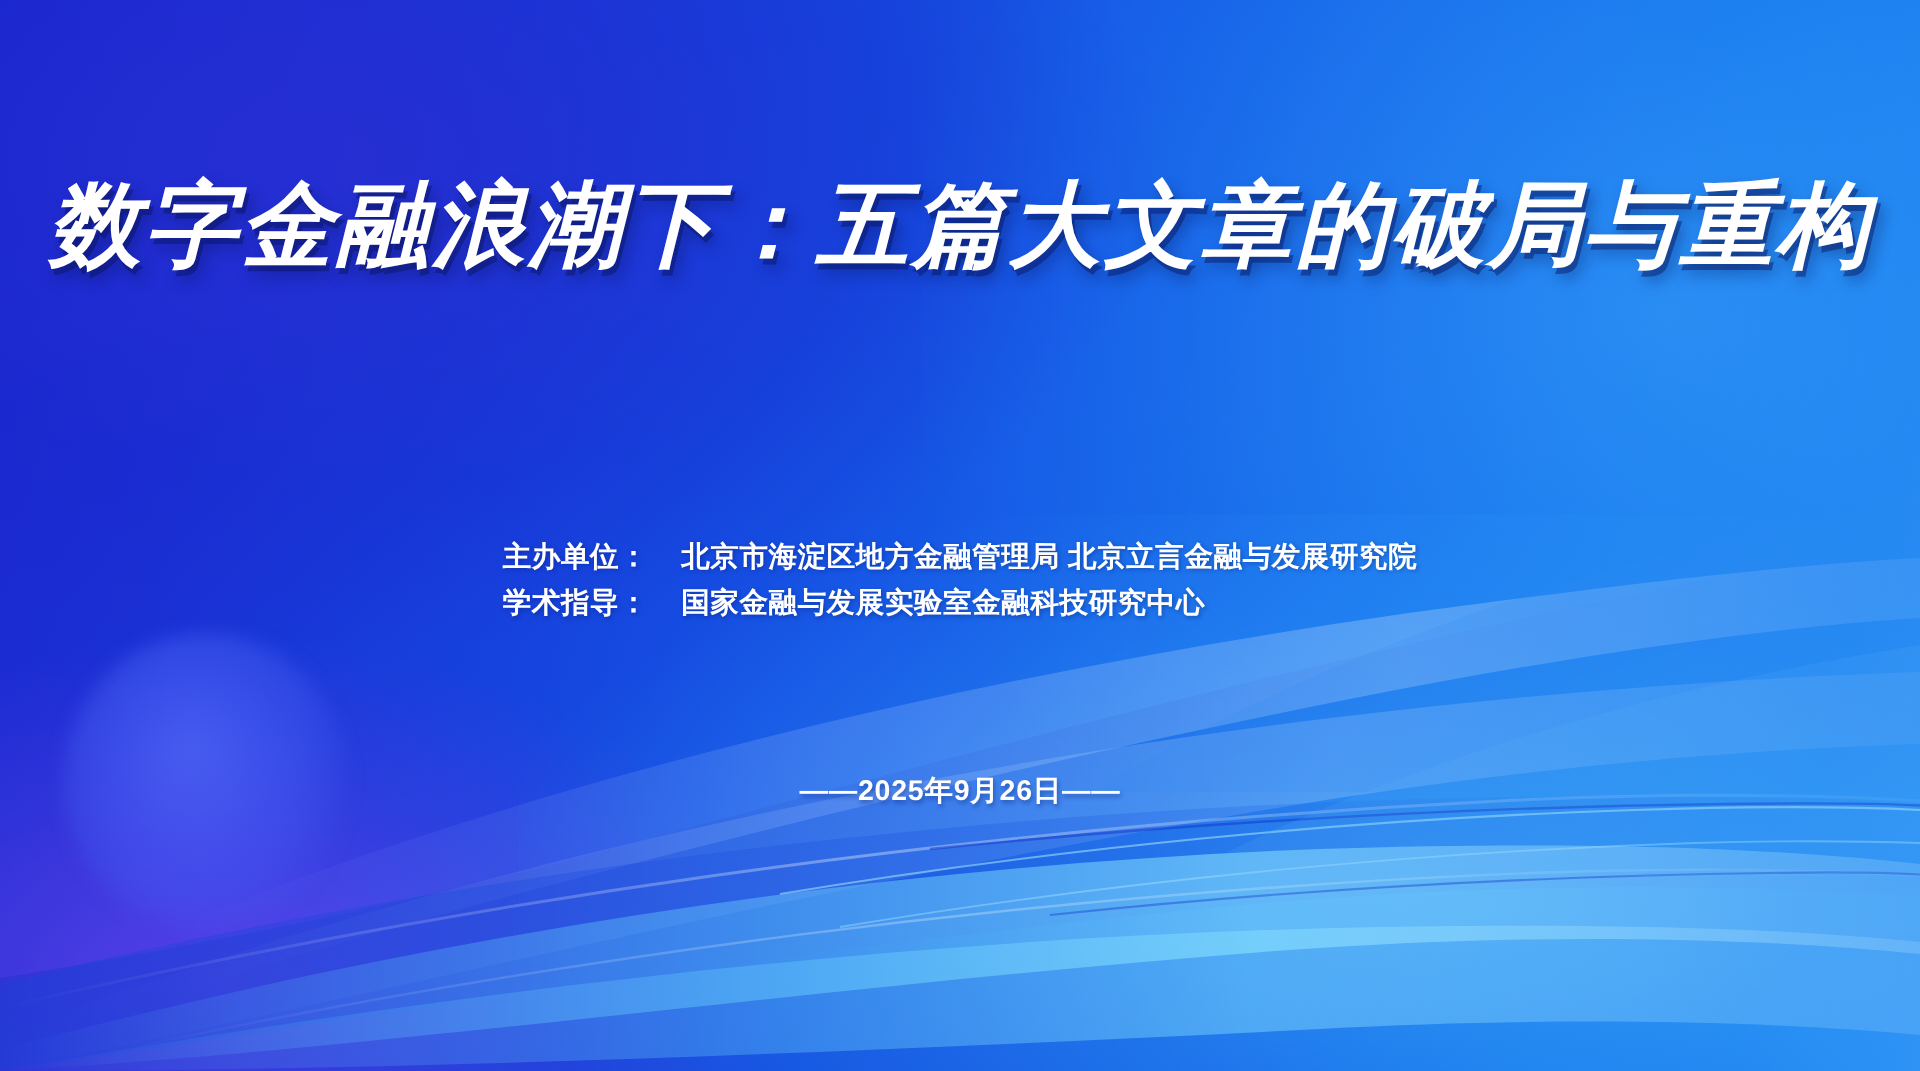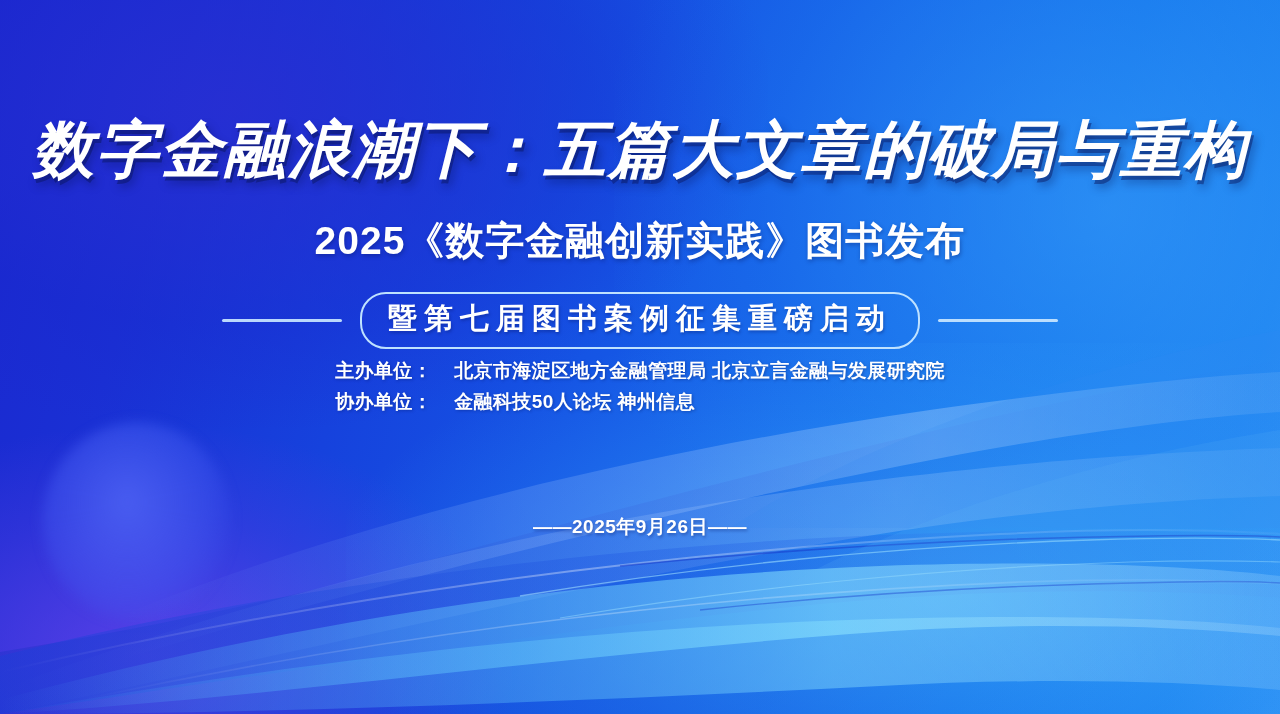--- a/index.html
+++ b/index.html
@@ -262,35 +262,29 @@
                L1280,528 Z" fill="#2f8af2" opacity="0.16"></path>
       <path d="M1280,430 C1140,452 1010,488 900,532 C850,552 812,570 790,584
                L1280,584 Z" fill="#63b6f8" opacity="0.14"></path>
     </svg>
   </div>
 
   <div class="content">
 
     <div class="main-title">数字金融浪潮下：五篇大文章的破局与重构</div>
 
-    <div class="sub-title">2025《数字金融创新实践》图书发布</div>
-
-    <div class="pill-row">
-      <span class="pill-rule"></span>
-      <span class="pill">暨第七届图书案例征集重磅启动</span>
-      <span class="pill-rule"></span>
-    </div>
+
 
     <div class="credits">
       <div class="credits-inner">
         <div class="credit-line">
           <span class="lbl">主办单位：</span><span class="val">北京市海淀区地方金融管理局  北京立言金融与发展研究院</span>
         </div>
         <div class="credit-line">
-          <span class="lbl">协办单位：</span><span class="val">金融科技50人论坛  神州信息</span>
+          <span class="lbl">学术指导：</span><span class="val">国家金融与发展实验室金融科技研究中心</span>
         </div>
       </div>
     </div>
 
     <div class="date-row">
       <span class="date-text">——2025年9月26日——</span>
     </div>
 
   </div>
 </div>

